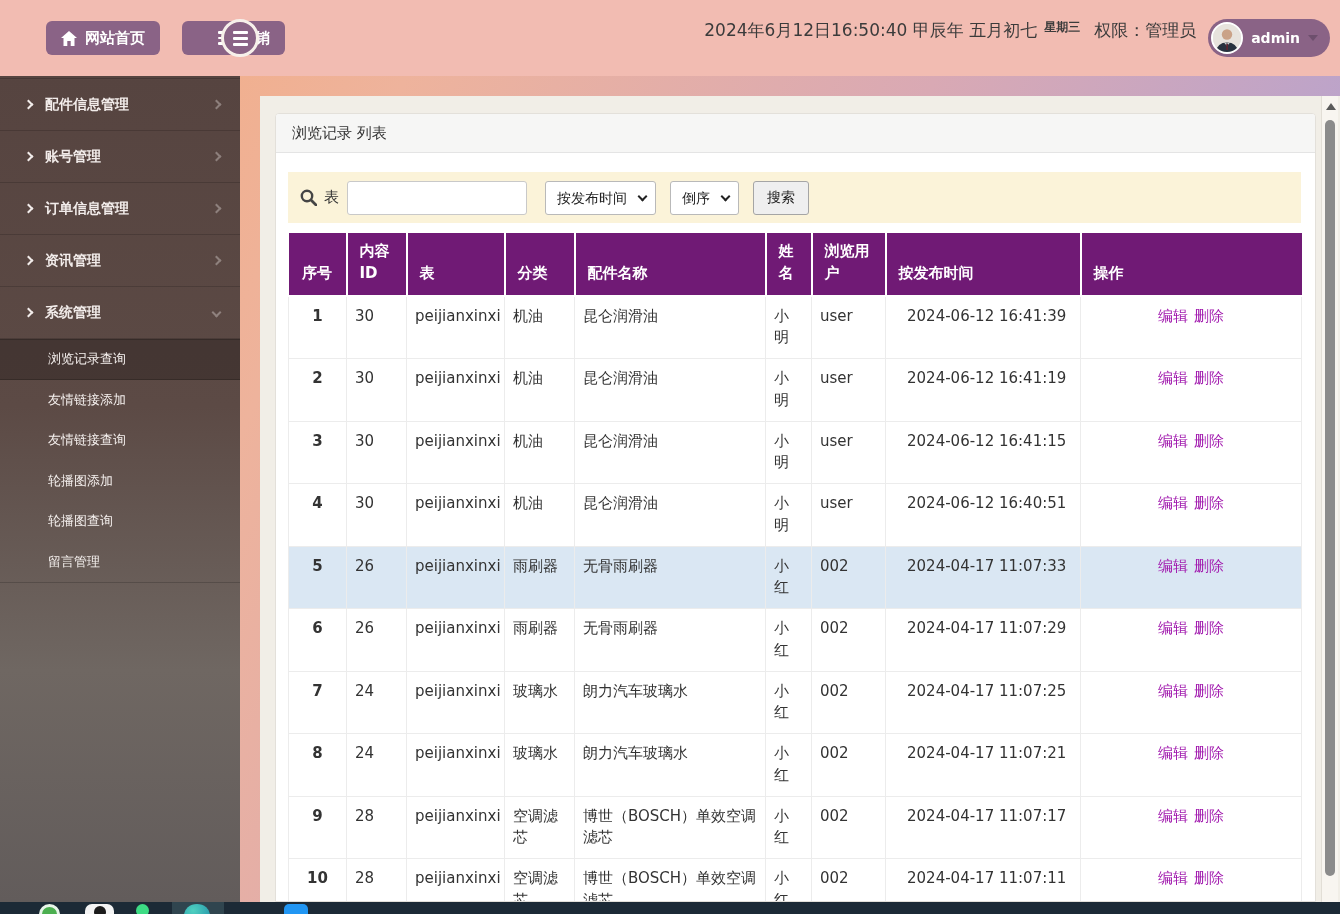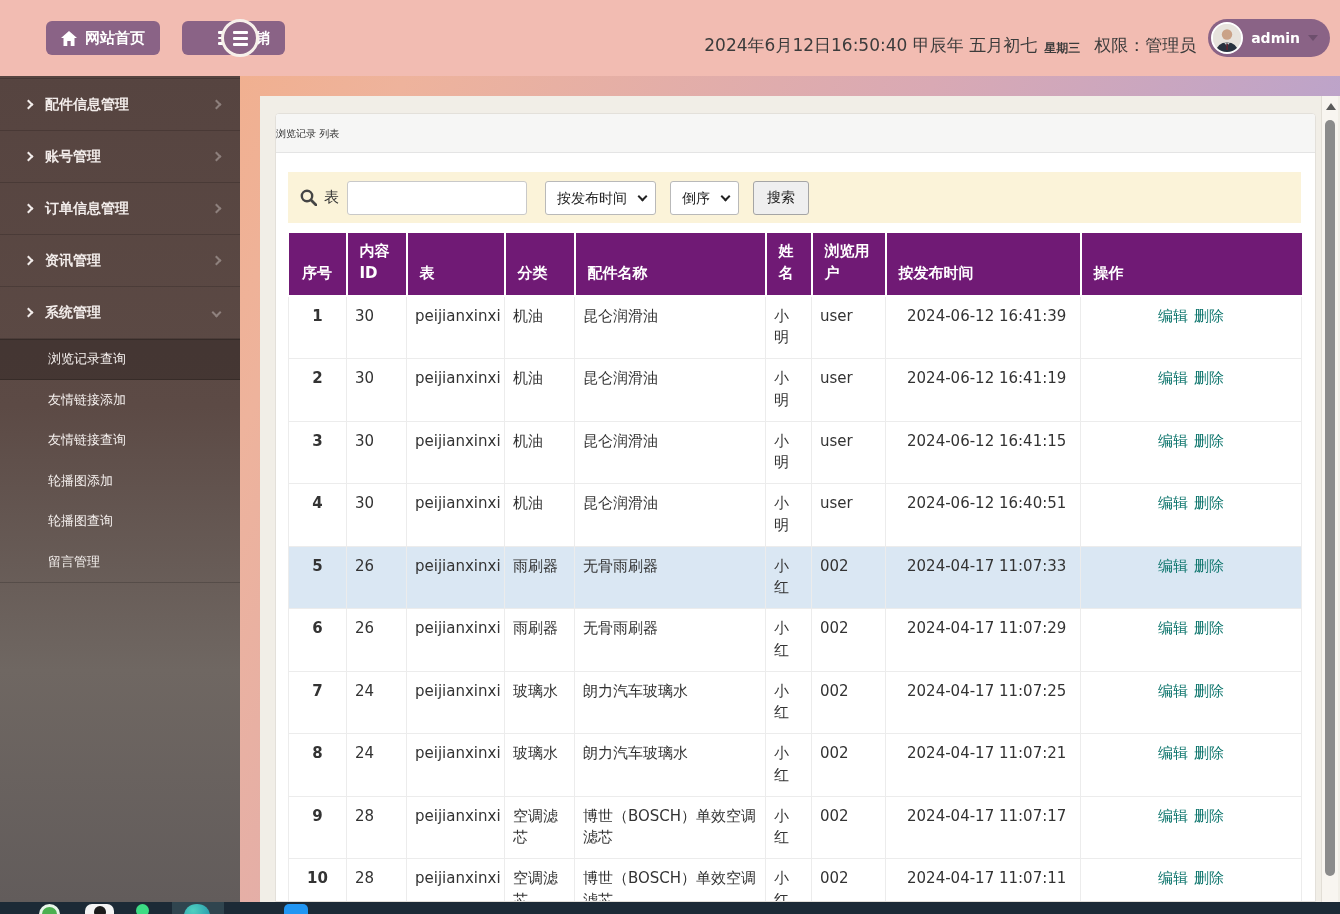--- a/index.html
+++ b/index.html
@@ -15,21 +15,21 @@
   .topbar-right { flex:1; background:#f2bcb2; display:flex; align-items:center; padding:0 10px 0 24px; }
   .toggle-btn { position:absolute; left:221px; top:19px; width:38px; height:38px; border-radius:50%;
     background:#8a6386; border:3px solid #f7f0ea; display:flex; flex-direction:column; justify-content:center; align-items:center; gap:3px; z-index:6; cursor:pointer; }
   .toggle-btn i { display:block; width:15px; height:3px; background:#fff; border-radius:1px; }
   .top-btn { display:flex; align-items:center; gap:8px; background:#8a6386; color:#fff; font-weight:bold; font-size:15px;
     padding:0 15px; height:34px; border-radius:6px; border:none; cursor:pointer; font-family:inherit; }
   .top-btn.home { margin-left:22px; }
   .top-btn.logout { margin-left:22px;padding-left:36px; }
   .menu-glyph { display:flex; flex-direction:column; gap:3px; }
   .menu-glyph i { display:block; width:14px; height:2.5px; background:#fff; border-radius:1px; }
-  .clock-group { margin-left:auto; display:flex; align-items:flex-end; color:#3b3b3b; }
+  .clock-group { margin-left:auto; display:flex; align-items:flex-start; color:#3b3b3b; }
   .clock { font-size:17px; }
   .weekday { font-size:12px; margin-left:7px; font-weight:bold; }
   .permission { font-size:17px; margin-left:14px; }
   .admin-pill { display:flex; align-items:center; background:#8a6386; border-radius:19px; height:38px; padding:0 12px 0 3px; gap:8px; margin-left:12px; cursor:pointer; }
   .avatar { width:32px; height:32px; border-radius:50%; border:2px solid #fff; overflow:hidden; background:#e4e7ea; flex:none; }
   .admin-name { color:#fff; font-weight:bold; font-size:14px; }
   .caret-down { width:0; height:0; border-left:5px solid transparent; border-right:5px solid transparent; border-top:6px solid #6d4f6d; }
   
   .sidebar { position:absolute; left:0; top:76px; width:240px; height:826px;
     background:linear-gradient(180deg,#564440 0%,#5c4a45 40%,#6f6762 72%,#625c5b 100%); color:#f2ecea; z-index:4; }
@@ -41,42 +41,42 @@
   .chev.down  { transform:rotate(45deg); }
   .chev.lead { margin-right:13px; }
   .chev.trail { margin-left:auto; opacity:.35; }
   .submenu { border-bottom:1px solid rgba(0,0,0,0.18); }
   .submenu-item { height:40.5px; display:flex; align-items:center; padding-left:48px; font-size:13px; cursor:pointer; color:#f5f0ee; }
   .submenu-item.active { background:rgba(0,0,0,0.25); border-top:1px solid rgba(0,0,0,0.2); border-bottom:1px solid rgba(0,0,0,0.2); }
   
   .content { position:absolute; left:260px; top:96px; width:1080px; height:806px; background:#f1eee7; z-index:3; }
   .card { position:absolute; left:15px; top:17px; width:1041px; height:789px; background:#fff;
     border:1px solid #e3e0da; border-radius:4px 4px 0 0; overflow:hidden; }
-  .card-header { height:39px; background:#f6f6f5; border-bottom:1px solid #e4e4e4; font-size:10px; color:#333; line-height:39px; }
+  .card-header { height:39px; background:#f6f6f5; border-bottom:1px solid #e4e4e4; font-size:15px; color:#333; line-height:39px; padding-left:16px; }
   .search-bar { margin:19px 14px 0 12px; background:#fbf3d9; height:51px; display:flex; align-items:center; padding:0 12px; }
   .search-label { font-size:15px; color:#333; margin-left:7px; }
   .search-input { width:180px; height:34px; border:1px solid #c9c9c9; border-radius:3px; margin-left:8px; padding:0 8px; font-size:14px; font-family:inherit; background:#fff; }
   .select-wrap { position:relative; margin-left:18px; }
   .select-wrap.small { margin-left:14px; }
   select { appearance:none; -webkit-appearance:none; height:34px; border:1px solid #b9b9b9; border-radius:3px; background:#fff;
     font-size:14px; padding:0 28px 0 11px; color:#222; font-family:inherit; cursor:pointer; }
   .select-caret { position:absolute; right:10px; top:12px; width:7px; height:7px; border-right:2px solid #222; border-bottom:2px solid #222; transform:rotate(45deg); pointer-events:none; }
   .search-btn { margin-left:14px; height:34px; padding:0 13px; background:#efefef; border:1px solid #a5a5a5; border-radius:3px; font-size:14px; color:#222; cursor:pointer; font-family:inherit; }
   
   .records-table { margin:10px 14px 0 12px; border-collapse:collapse; table-layout:fixed; width:1013px; font-size:15px; }
   .records-table th { background:#701a75; color:#fff; font-weight:bold; text-align:left; vertical-align:bottom;
     padding:8px 8px 10px 12px; border-right:2px solid #fff; border-bottom:2px solid #fff; line-height:1.45; }
   .records-table th:last-child { border-right:none; }
   .records-table th:first-child { text-align:center; padding-left:8px; }
   .records-table td { border:1px solid #ececec; vertical-align:top; padding:9px 8px; height:60px; color:#333; line-height:1.45; overflow:hidden; }
   .records-table td:first-child { text-align:center; font-weight:bold; }
   .records-table td:nth-child(8) { padding-left:21px; }
   .records-table td.actions { text-align:center; }
   .records-table tr.hl td { background:#dae7f3; }
-  .actions a { color:#0f766e; text-decoration:none; margin:0 3px; cursor:pointer; }
+  .actions a { color:#a21caf; text-decoration:none; margin:0 3px; cursor:pointer; }
   
   .scrollbar { position:absolute; left:1321px; top:96px; width:17px; height:806px; background:#f8f5f0; border-left:1px solid #e2ded6; z-index:6; }
   .sb-up { position:absolute; left:4px; top:7px; width:0; height:0; border-left:5px solid transparent; border-right:5px solid transparent; border-bottom:7px solid #5a5a5a; }
   .sb-thumb { position:absolute; left:3px; top:24px; width:10px; height:756px; background:#8b8b8b; border-radius:5px; }
   
   .taskbar { position:absolute; left:0; top:902px; width:1340px; height:12px; background:#1c2a36; overflow:hidden; z-index:10; }
   .tb-icon { position:absolute; top:2px; }
   .tb-green-ring { left:39px; width:21px; height:20px; border-radius:50%; background:#4caf50; border:3px solid #e8f5e9; }
   .tb-cam { left:85px; width:29px; height:18px; border-radius:7px; background:#f4f4f4; display:flex; justify-content:center; }
   .tb-cam i { width:12px; height:12px; border-radius:50%; background:#1b1b1b; margin-top:2px; }

